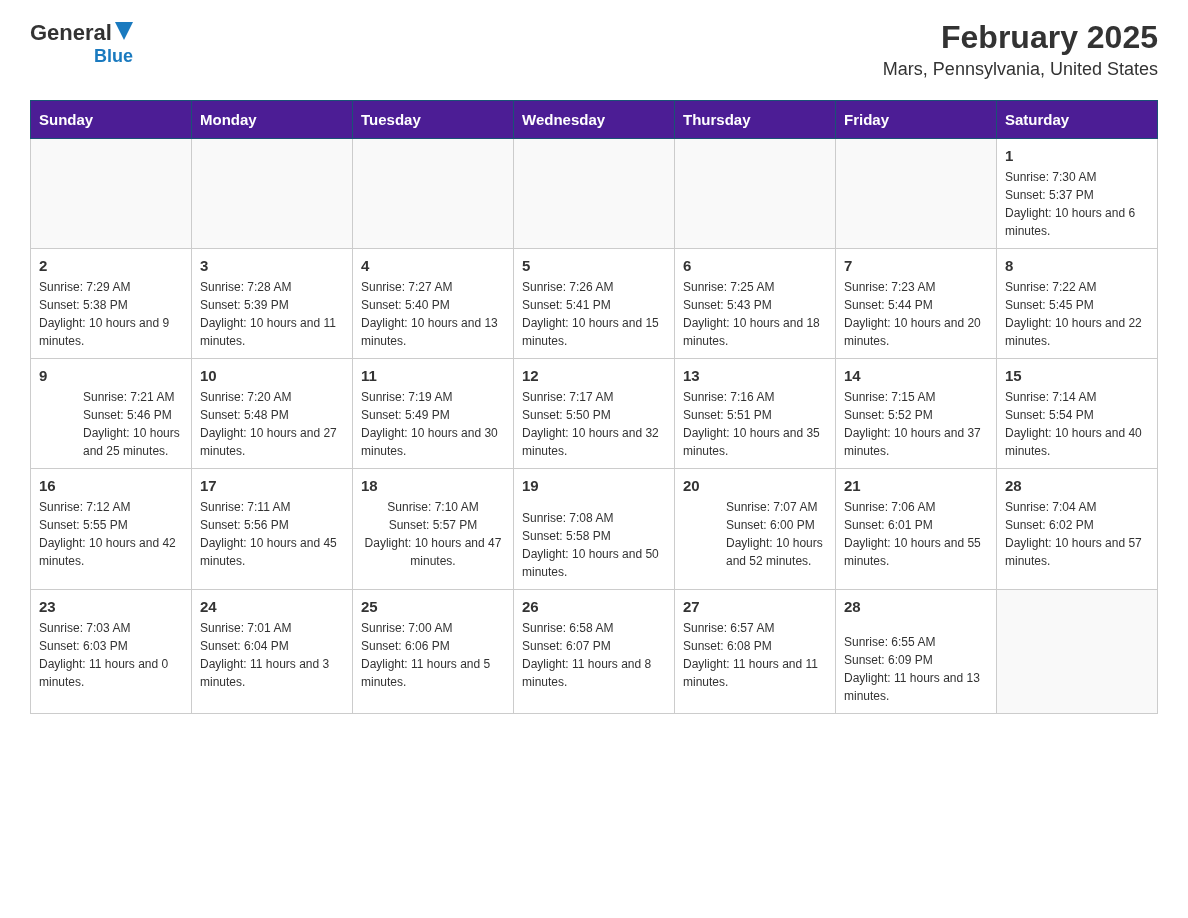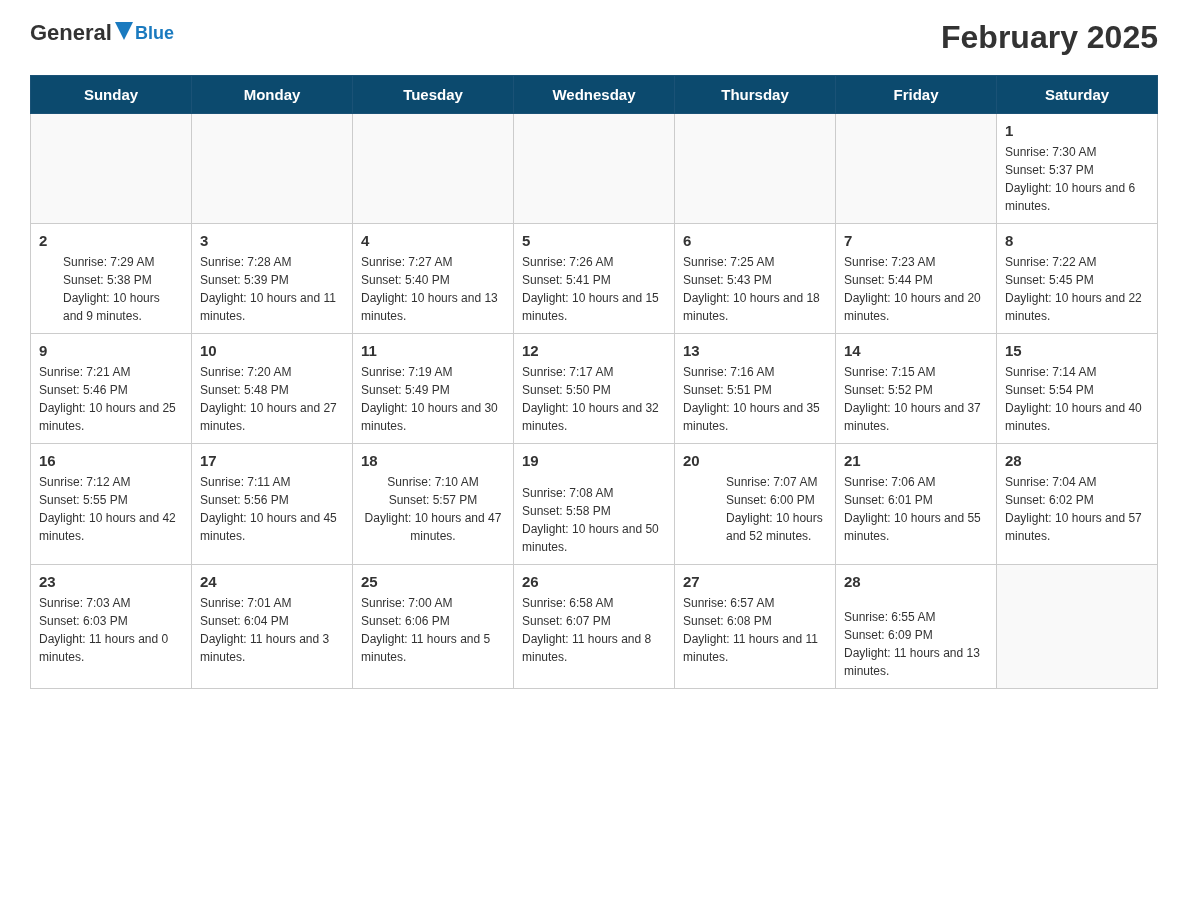--- a/index.html
+++ b/index.html
@@ -30,26 +30,26 @@
       font-size: 18px;
       color: #333;
       margin-top: 4px;
     }
     .calendar {
       width: 100%;
       border-collapse: collapse;
       border: 1px solid #ccc;
     }
     .calendar thead th {
-      background-color: #0c4a6e;
+      background-color: #4c1d95;
       color: #fff;
       padding: 10px 8px;
       font-size: 15px;
       font-weight: bold;
-      text-align: center;
+      text-align: left;
       border: 1px solid #1a5276;
     }
     .calendar tbody td {
       vertical-align: top;
       padding: 8px;
       border: 1px solid #ccc;
       width: calc(100% / 7);
       min-height: 110px;
       font-size: 12.5px;
       color: #333;
@@ -66,22 +66,22 @@
       color: #333;
     }
     .empty-cell {
       background: #f9f9f9;
     }
     .week-row td {
       border-top: 2px solid #2a6496;
     }
     .logo-wrapper {
       display: flex;
-      flex-direction: row;
-      align-items: center;
+      flex-direction: column;
+      align-items: flex-end;
     }
     .logo-line1 {
       display: flex;
       align-items: center;
     }
     .logo-line2 {
       display: flex;
       align-items: center;
       gap: 0;
       padding-left: 2px;
@@ -99,20 +99,21 @@
           <polygon points="0,0 18,0 9,18" fill="#1a7abf"></polygon>
         </svg>
       </div>
     </div>
     <div class="logo-line2">
       <span style="font-size:18px;font-weight:bold;color:#1a7abf;">Blue</span>
     </div>
   </div>
   <div class="title-area">
     <div class="month-title">February 2025</div>
+    <div class="location">Mars, Pennsylvania, United States</div>
   </div>
 </div>
 
 <table class="calendar">
   <thead>
     <tr>
     <th>Sunday</th>
         <th>Monday</th>
         <th>Tuesday</th>
         <th>Wednesday</th>
@@ -132,21 +133,21 @@
         <td>
           <div class="day-number">1</div>
           <div class="day-info" style="white-space: pre-line;">Sunrise: 7:30 AM
 Sunset: 5:37 PM
 Daylight: 10 hours and 6 minutes.</div>
         </td>
       </tr>
       <tr class="week-row">
         <td>
           <div class="day-number">2</div>
-          <div class="day-info" style="white-space: pre-line; margin-left: 24px;">Sunrise: 7:29 AM
+          <div class="day-info" style="white-space: pre-line;">Sunrise: 7:29 AM
 Sunset: 5:38 PM
 Daylight: 10 hours and 9 minutes.</div>
         </td>
         <td>
           <div class="day-number">3</div>
           <div class="day-info" style="white-space: pre-line;">Sunrise: 7:28 AM
 Sunset: 5:39 PM
 Daylight: 10 hours and 11 minutes.</div>
         </td>
         <td>
@@ -176,21 +177,21 @@
         <td>
           <div class="day-number">8</div>
           <div class="day-info" style="white-space: pre-line;">Sunrise: 7:22 AM
 Sunset: 5:45 PM
 Daylight: 10 hours and 22 minutes.</div>
         </td>
       </tr>
       <tr class="week-row">
         <td>
           <div class="day-number">9</div>
-          <div class="day-info" style="white-space: pre-line;">Sunrise: 7:21 AM
+          <div class="day-info" style="white-space: pre-line; margin-left: 44px;">Sunrise: 7:21 AM
 Sunset: 5:46 PM
 Daylight: 10 hours and 25 minutes.</div>
         </td>
         <td>
           <div class="day-number">10</div>
           <div class="day-info" style="white-space: pre-line;">Sunrise: 7:20 AM
 Sunset: 5:48 PM
 Daylight: 10 hours and 27 minutes.</div>
         </td>
         <td>

